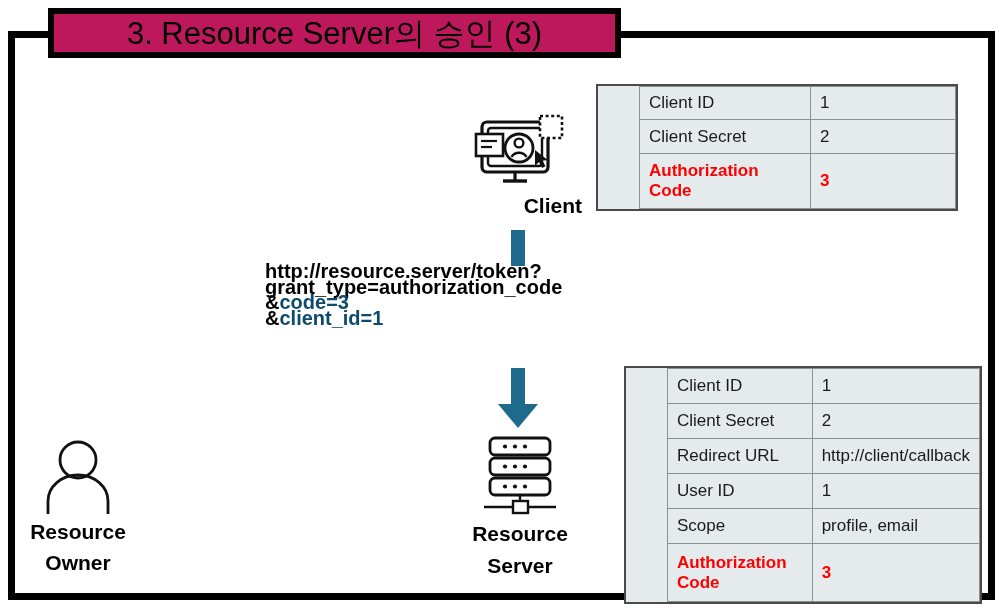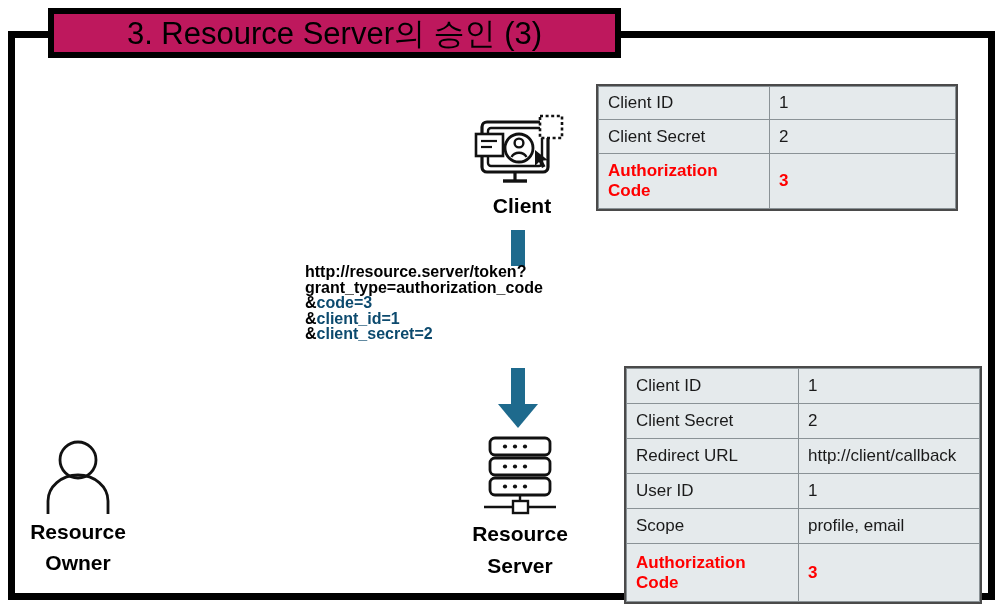--- a/index.html
+++ b/index.html
@@ -52,20 +52,21 @@
   }
 
   
   .kv-table {
     position: absolute;
     border: 2px solid #4a4a4a;
     box-sizing: border-box;
     background: #e5eaec;
     border-collapse: collapse;
     z-index: 6;
+    padding-left: 41px;
   }
   .kv-table table {
     border-collapse: collapse;
     width: 100%;
     height: 100%;
   }
   .kv-table td {
     border: 1px solid #8a9296;
     padding: 5px 9px;
     font-size: 17px;
@@ -105,20 +106,21 @@
     width: 120px;
     text-align: center;
     z-index: 5;
   }
   #node-client .node-label {
     font-size: 21px;
     font-weight: 600;
     color: #000000;
     margin-top: 2px;
     line-height: 1.12;
+    text-align: right;
   }
 
   
   #node-resource-server {
     position: absolute;
     left: 454px;
     top: 434px;
     width: 132px;
     text-align: center;
     z-index: 5;
@@ -166,27 +168,26 @@
     height: 60px;
     z-index: 4;
   }
 
   
   #request-url {
     position: absolute;
     left: 265px;
     top: 264px;
     width: 300px;
-    font-size: 16px;
+    font-size: 20px;
     line-height: 15.6px;
     color: #000000;
     font-weight: 600;
     z-index: 5;
     white-space: nowrap;
-    margin-left: 40px;
   }
   #request-url .ln { display: block; }
   #request-url .red { color: #0c4a6e; font-weight: bold; }
 </style>
 </head>
 <body>
 
 <div id="slide-frame"></div>
 
 <div id="title-banner">
@@ -218,21 +219,20 @@
   <div class="node-label">Client</div>
 </div>
 
 <div id="arrow-top"></div>
 
 <div id="request-url">
   <span class="ln">http://resource.server/token?</span>
   <span class="ln">grant_type=authorization_code</span>
   <span class="ln"><span>&amp;</span><span class="red">code=3</span></span>
   <span class="ln"><span>&amp;</span><span class="red">client_id=1</span></span>
-  <span class="ln"><span>&amp;</span><span class="red">client_secret=2</span></span>
 </div>
 
 <svg id="arrow-down" viewBox="0 0 46 60">
   <rect x="16" y="0" width="14" height="38" fill="#1e6a8d"></rect>
   <path d="M3 36 L43 36 L23 60 Z" fill="#1e6a8d"></path>
 </svg>
 
 <div id="node-resource-server">
   <svg width="100" height="84" viewBox="0 0 100 84" style="display:block;margin:0 auto;">
     <rect x="20" y="4" width="60" height="17" rx="5" ry="5" fill="#ffffff" stroke="#111111" stroke-width="2.8"></rect>

